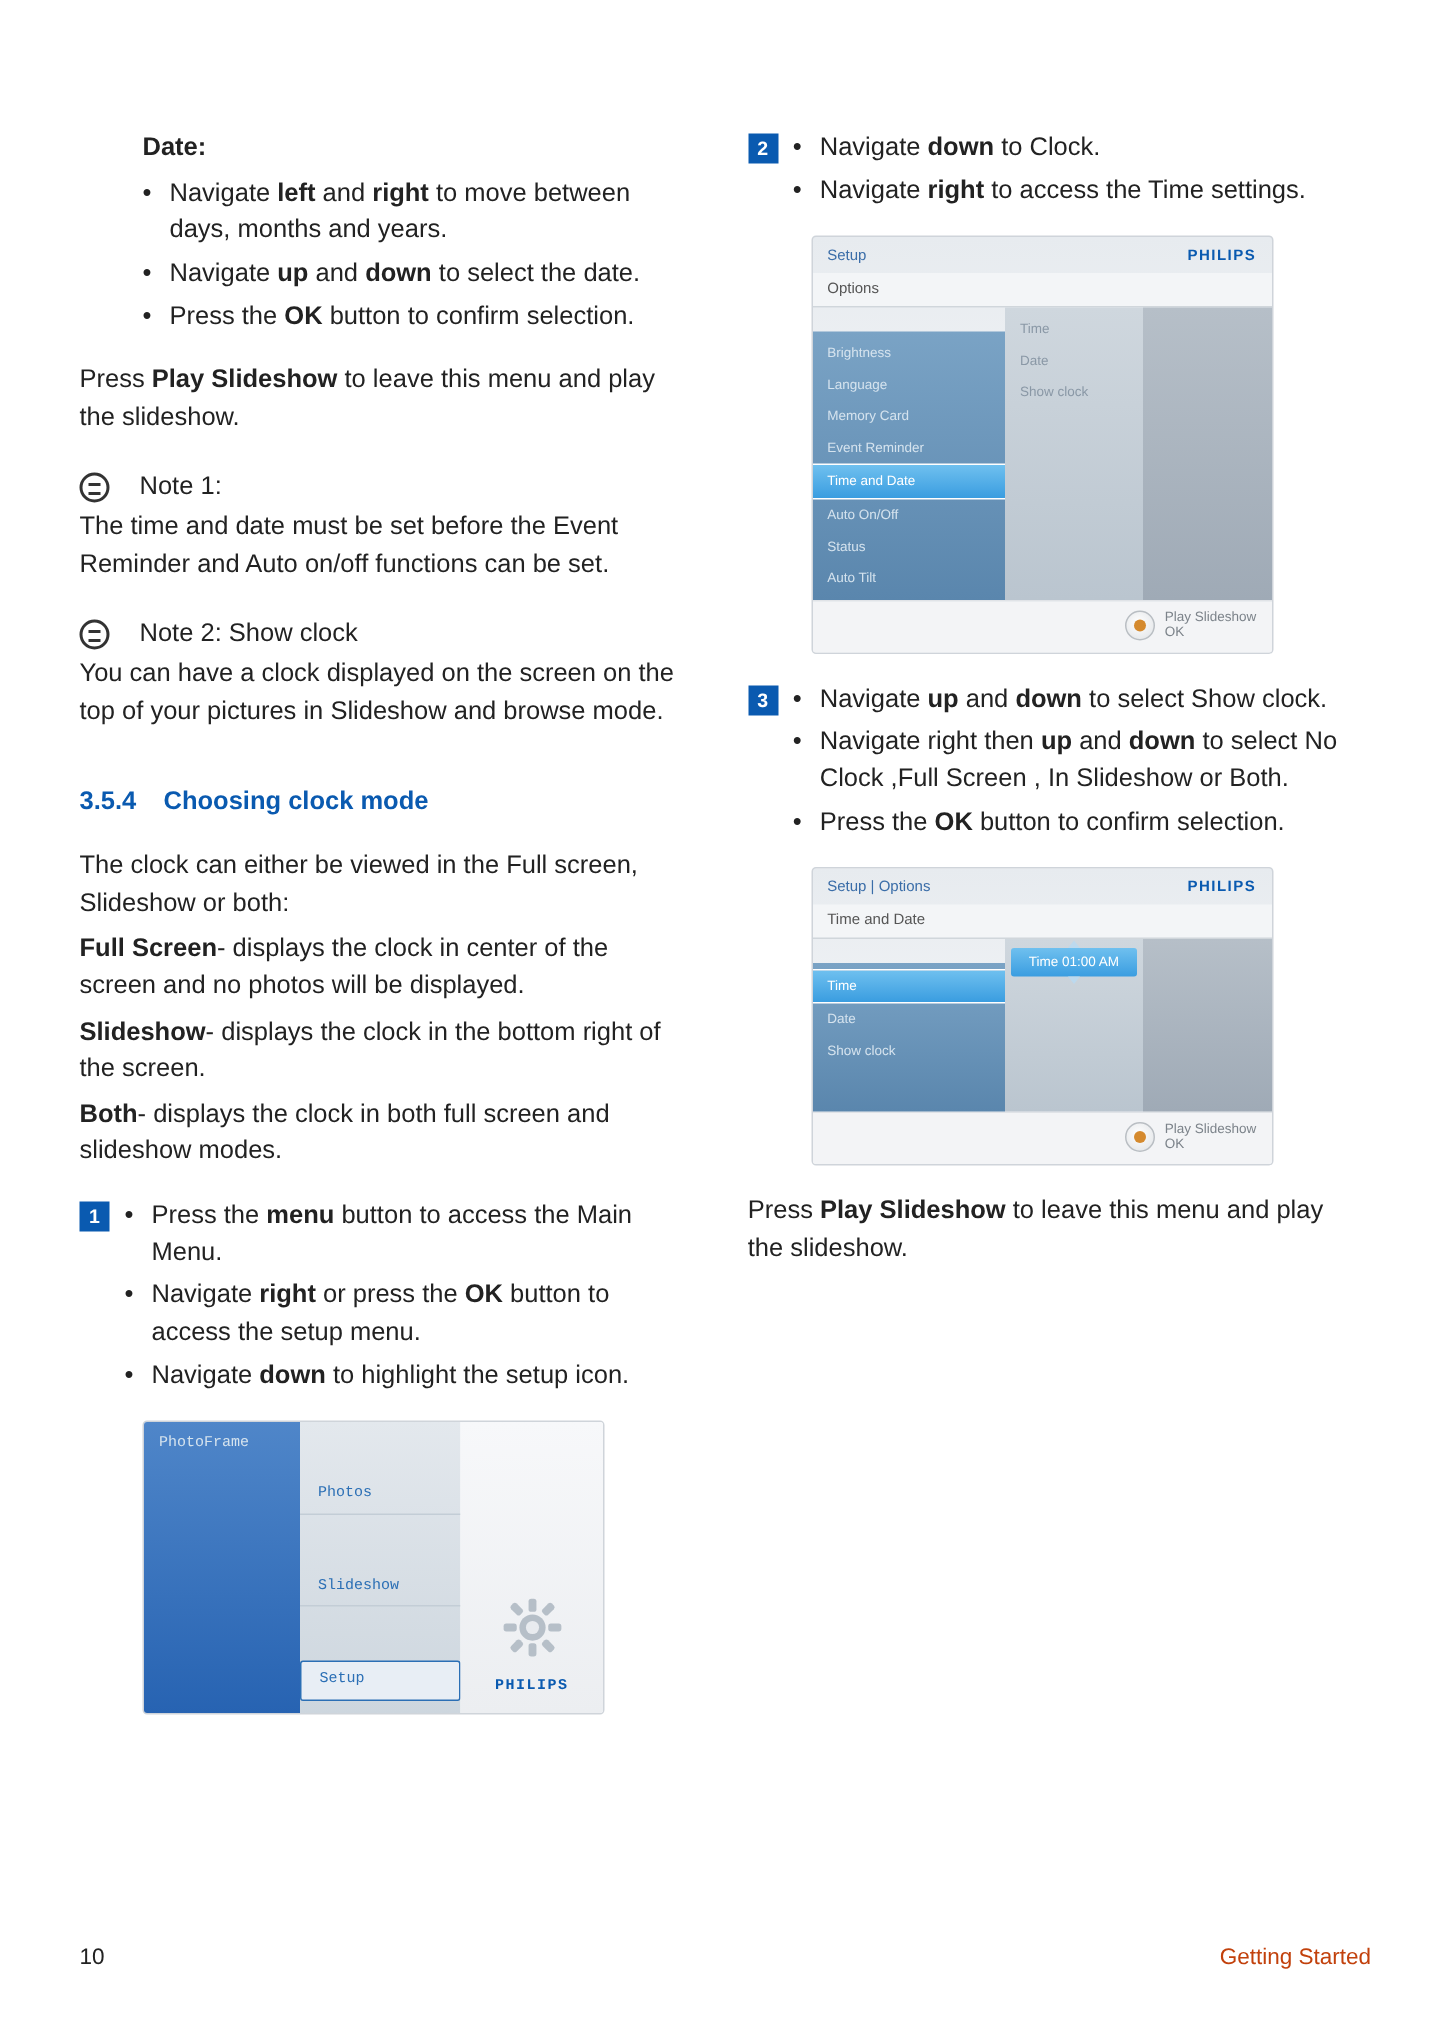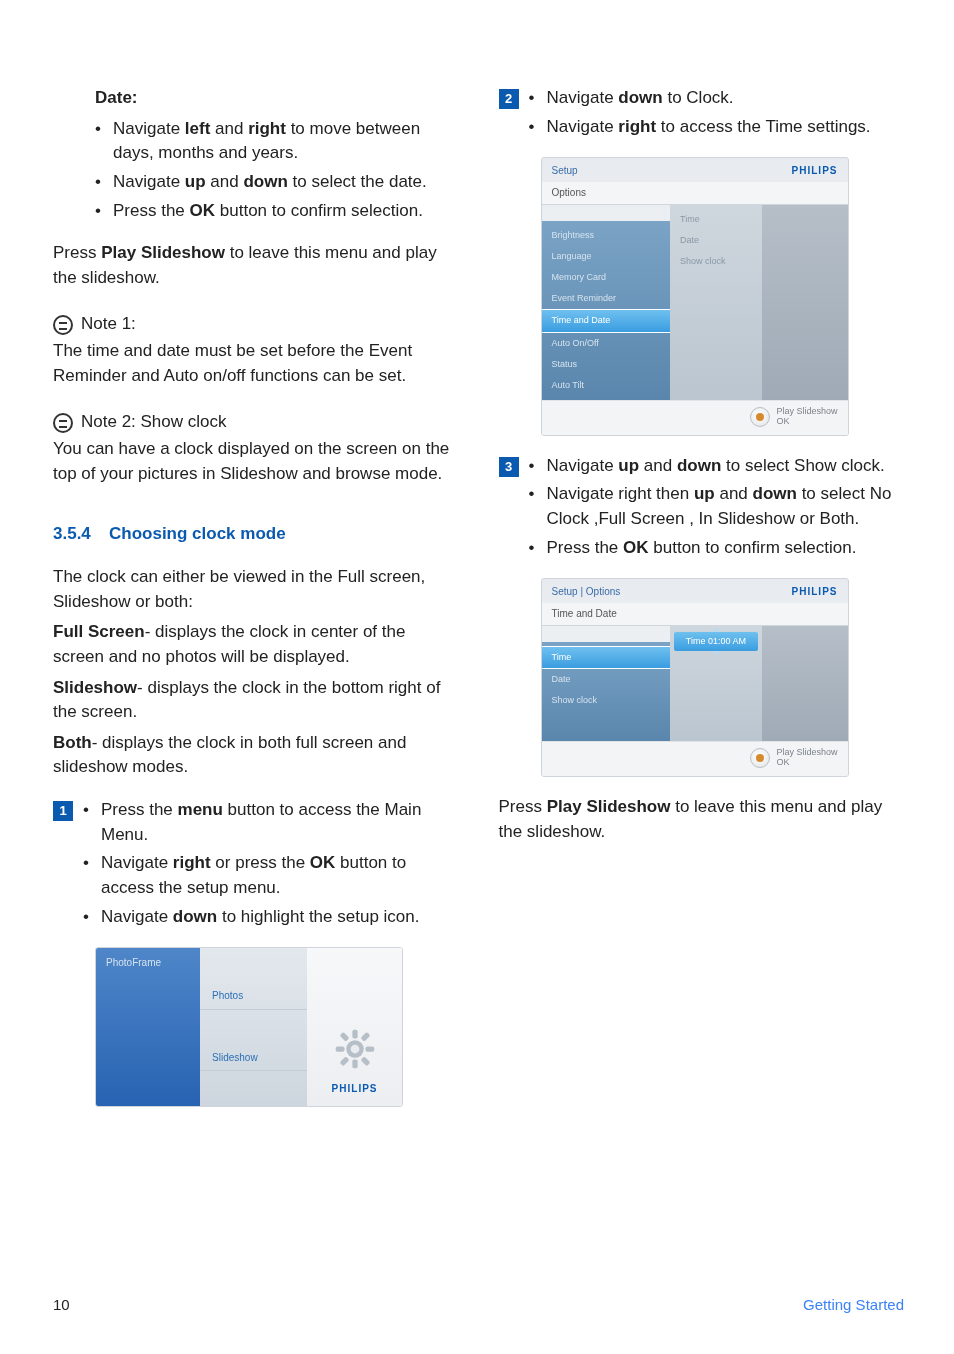--- a/index.html
+++ b/index.html
@@ -54,21 +54,21 @@
     line-height: 20px;
     flex-shrink: 0;
     margin-top: 3px;
   }
   .step-body { flex: 1; }
   .step-body ul.bullets > li { padding-left: 18px; }
 
   .note-row {
     display: flex;
     align-items: center;
-    gap: 8px;
+    gap: 20px;
     margin-top: 22px;
     margin-bottom: 2px;
   }
   .note-icon {
     width: 20px; height: 20px;
     border: 2.5px solid #333;
     border-radius: 50%;
     position: relative;
     display: inline-block;
     flex-shrink: 0;
@@ -175,21 +175,22 @@
 
   
   .dev1 {
     border: 1px solid #cfd4da;
     border-radius: 3px;
     margin: 10px 0 18px 42px;
     width: 308px;
     font-size: 10px;
     overflow: hidden;
     display: flex;
-    height: 160px;
+    height: 196px;
+    font-family: Liberation Mono, monospace;
   }
   .dev1-left {
     width: 34%;
     background: linear-gradient(180deg,#4f86c9,#2763b2);
     color: #d5e3ee;
     padding: 8px 10px;
     font-size: 10px;
   }
   .dev1-mid {
     width: 35%;
@@ -246,27 +247,27 @@
     border-right: 4px solid transparent;
     transform: translateX(-50%);
   }
   .dev3 .dev-col.mid .timebox::before { top: -5px; border-bottom: 5px solid #bcd9ee; }
   .dev3 .dev-col.mid .timebox::after { bottom: -5px; border-top: 5px solid #bcd9ee; }
 
   .page-footer {
     position: absolute;
     bottom: 38px;
     left: 53px;
-    right: 50px;
+    right: 40px;
     display: flex;
     justify-content: space-between;
     font-size: 15px;
   }
   .page-num { color: #222; }
-  .section-name { color: #3b82f6; }
+  .section-name { color: #c2410c; }
 </style>
 </head>
 <body>
 
 <div class="content">
 
   <div class="col">
 
     <div class="indent">
       <p class="bold">Date:</p>

